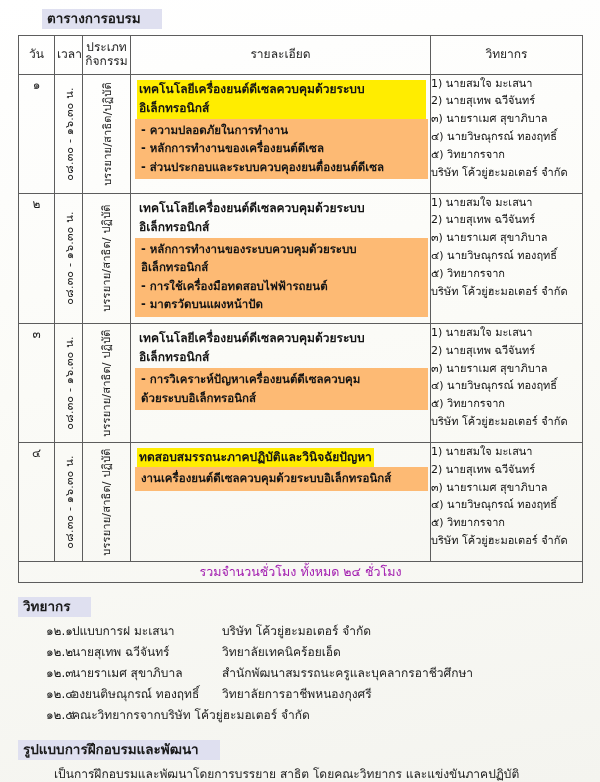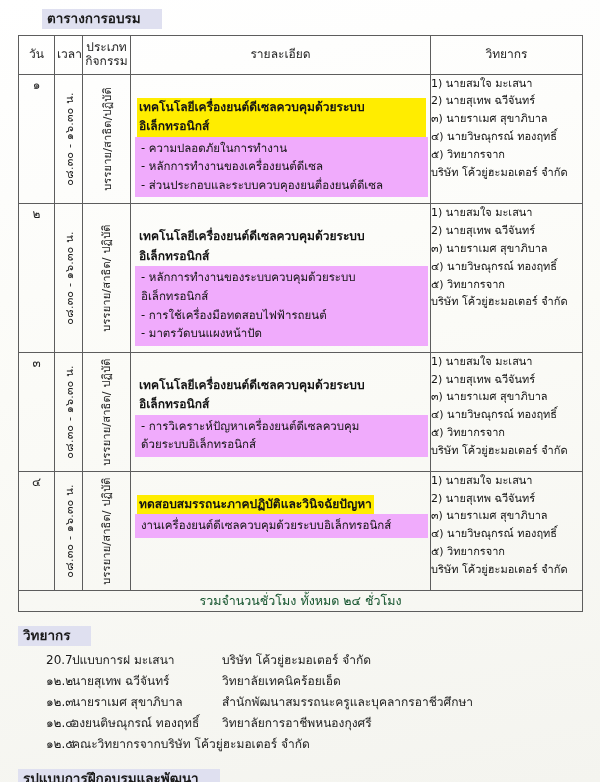--- a/index.html
+++ b/index.html
@@ -102,59 +102,59 @@
     padding-top: 10px;
   }
 
   
   .detail {
     padding: 0;
     position: relative;
   }
   .detail-inner {
     padding: 5px 4px 6px 6px;
-    margin-top: 18px;
   }
   .dline {
     font-size: 11.5px;
     color: #141414;
     line-height: 1.62;
     display: block;
     width: fit-content;
     max-width: 100%;
     padding: 0 2px;
   }
   .dline.bold {
     font-weight: bold;
     font-size: 12px;
   }
   .hl-yellow { background: #ffed00; }
   .hl-none   { background: transparent; }
   
   .band {
-    background: #f0abfc;
+    background: #fdba74;
     padding: 2px 4px 3px 4px;
     margin: 0 -2px;
+    font-weight: bold;
   }
 
   
   .spk {
     padding: 5px 4px 6px 7px;
   }
   .spk-line {
     font-size: 11px;
     color: #141414;
     line-height: 1.62;
     white-space: nowrap;
   }
 
   .total-row td {
     text-align: center;
     font-size: 12.5px;
-    color: #14532d;
+    color: #a21caf;
     padding: 5px 0 6px 0;
   }
 
   
   .section { margin-top: 13px; }
   .list { margin: 4px 0 0 0; padding: 0; }
   .list-item {
     display: flex;
     font-size: 12px;
     color: #1a1a1a;
@@ -333,21 +333,21 @@
         <tr class="total-row">
           <td colspan="5">รวมจำนวนชั่วโมง ทั้งหมด ๒๔ ชั่วโมง</td>
         </tr>
       </tfoot>
     </table>
 
     <div class="section">
       <span class="hl-title">วิทยากร</span>
       <div class="list" id="speakers-list">
           <div class="list-item">
-            <span class="li-no">20.7</span>
+            <span class="li-no">๑๒.๑</span>
             <span class="li-name">ปแบบการฝ  มะเสนา</span>
             <span class="li-org">บริษัท โค้วยู่ฮะมอเตอร์ จำกัด</span>
           </div>
           <div class="list-item">
             <span class="li-no">๑๒.๒</span>
             <span class="li-name">นายสุเทพ ฉวีจันทร์</span>
             <span class="li-org">วิทยาลัยเทคนิคร้อยเอ็ด</span>
           </div>
           <div class="list-item">
             <span class="li-no">๑๒.๓</span>

